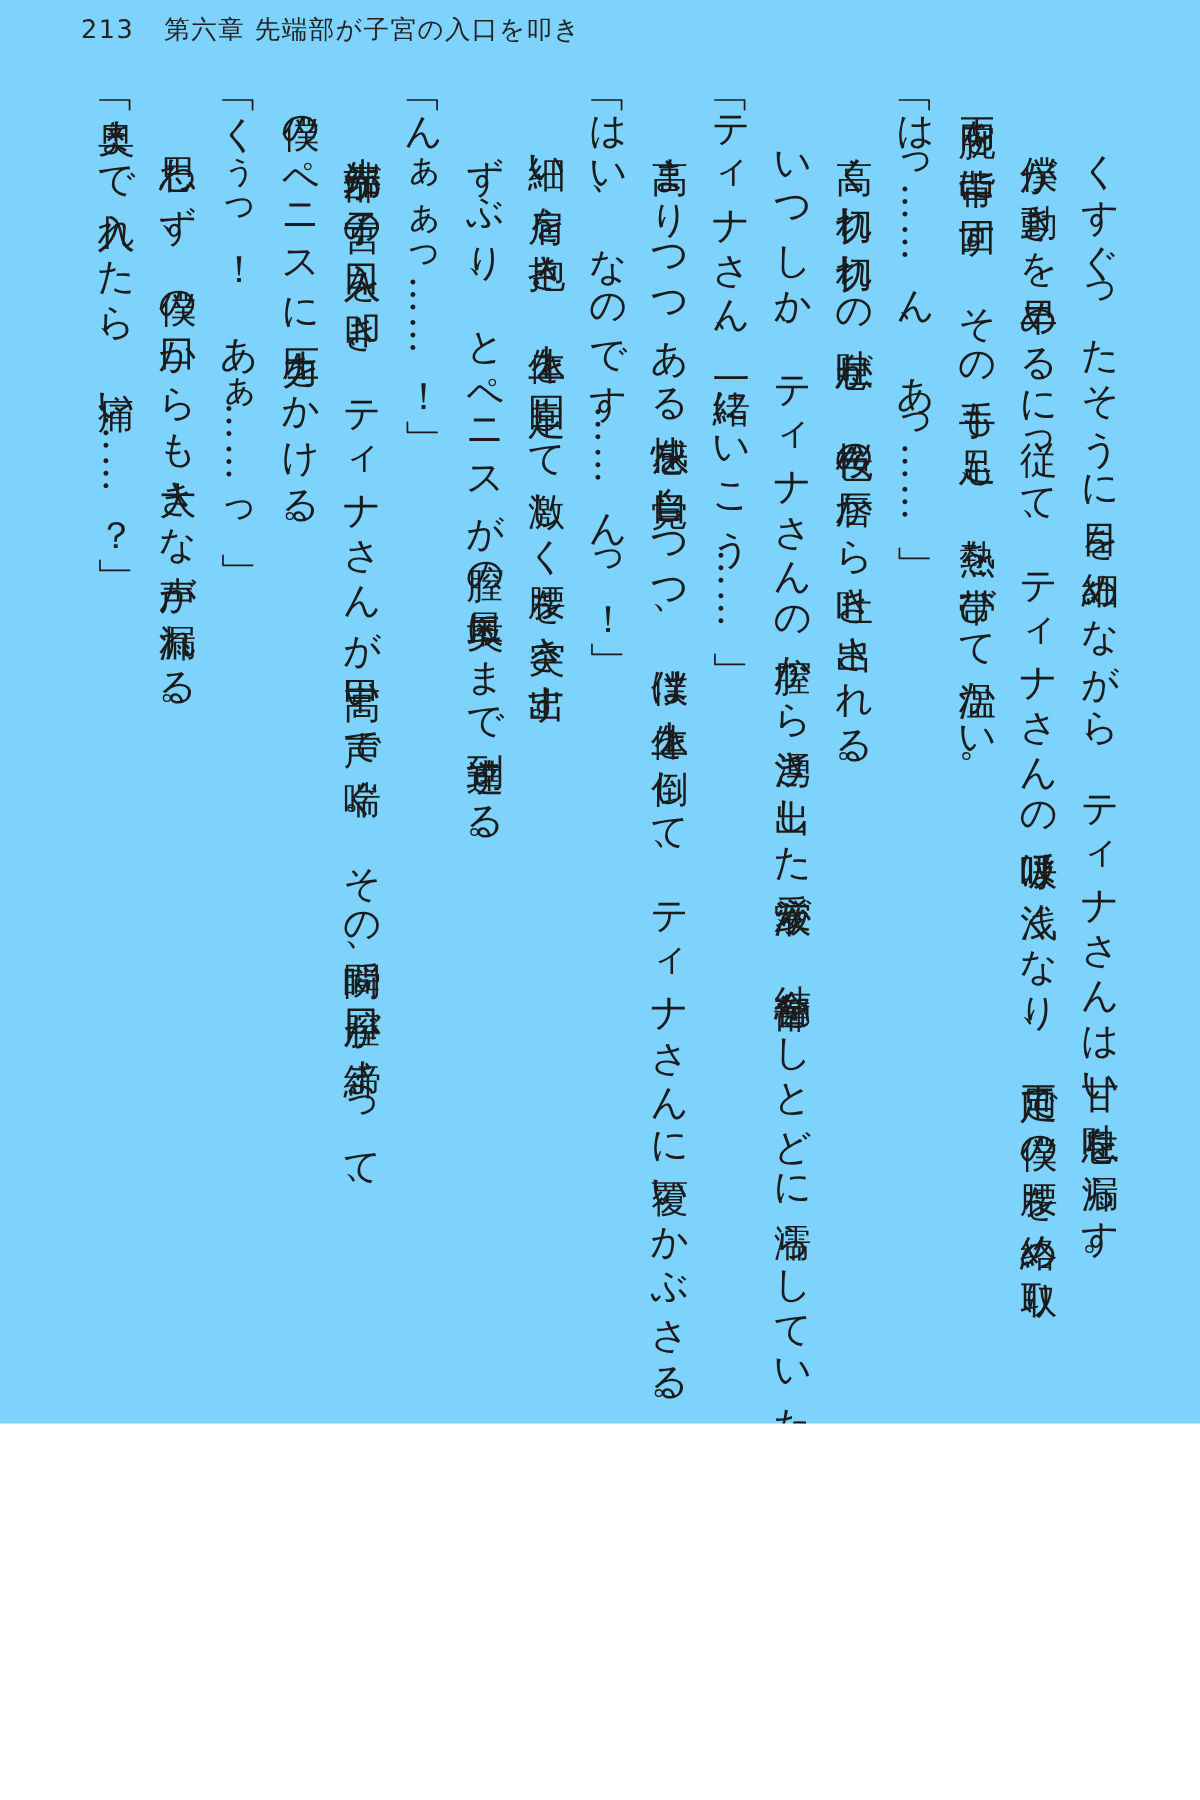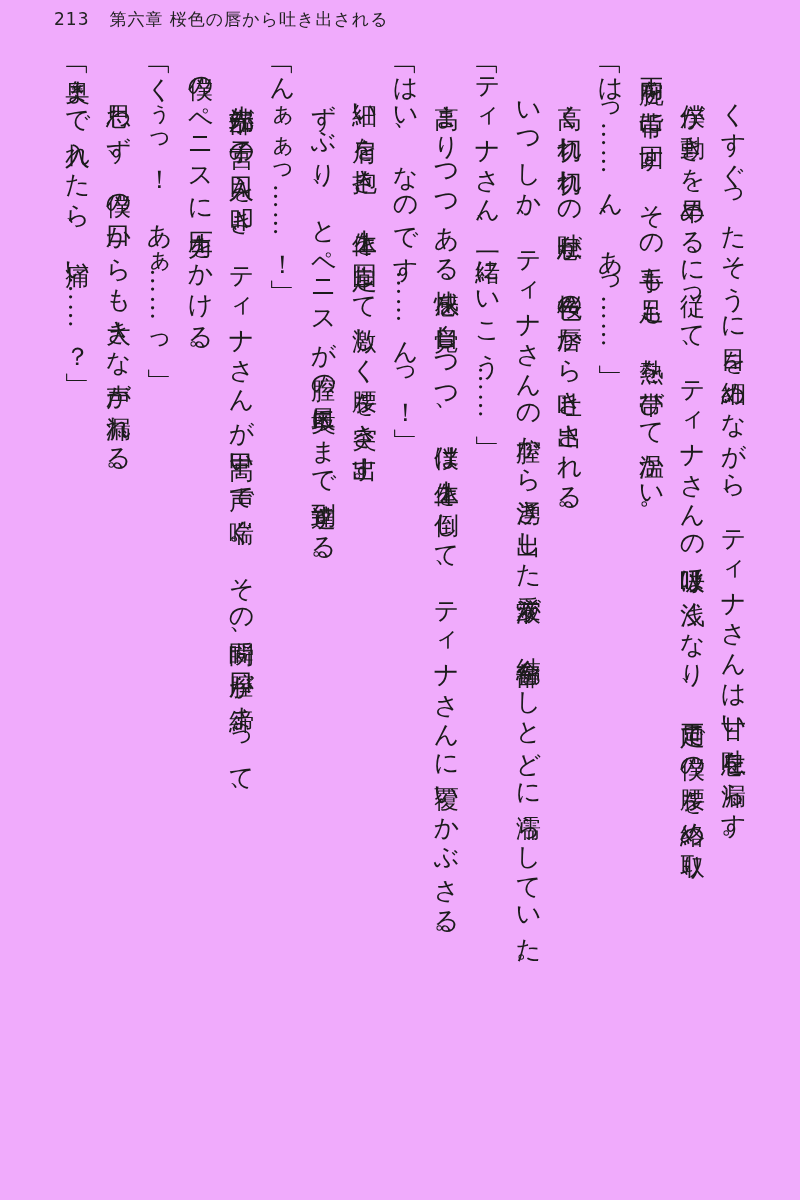--- a/index.html
+++ b/index.html
@@ -2,22 +2,22 @@
 <html lang="ja"><head>
 <meta charset="utf-8">
 <style>
   html, body {
     margin: 0;
     padding: 0;
   }
   .page {
     position: relative;
     width: 800px;
-    height: 1200px;
-    background: #f0abfc;
+    height: 949px;
+    background: #7dd3fc;
     overflow: hidden;
     font-family: "DejaVu Serif", serif;
     color: #1b1b1b;
   }
   .header {
     position: absolute;
     top: 8px;
     left: 54px;
     display: flex;
     align-items: baseline;
@@ -50,21 +50,21 @@
     text-indent: 27px;
   }
 </style>
 </head>
 <body>
 
 <div class="page">
 
   <div class="header">
     <span>213</span>
-    <span>第六章 桜色の唇から吐き出される</span>
+    <span>第六章 先端部が子宮の入口を叩き</span>
   </div>
 
   <div class="body-text">
       <div class="col indent">くすぐったそうに目を細めながら、ティナさんは甘い吐息を漏らす。</div>
       <div class="col indent">僕が動きを早めるに従って、ティナさんの呼吸は浅くなり、両足で僕の腰を絡め取り、</div>
       <div class="col">両腕を背中に回す。その手も足も、熱を帯びて温かい。</div>
       <div class="col">「はっ……ん、あっ……」</div>
       <div class="col indent">高く切れ切れの吐息が、桜色の唇から吐き出される。</div>
       <div class="col indent">いつしか、ティナさんの膣から湧き出した愛液が、結合部をしとどに濡らしていた。</div>
       <div class="col">「ティナさん、一緒にいこう……」</div>

